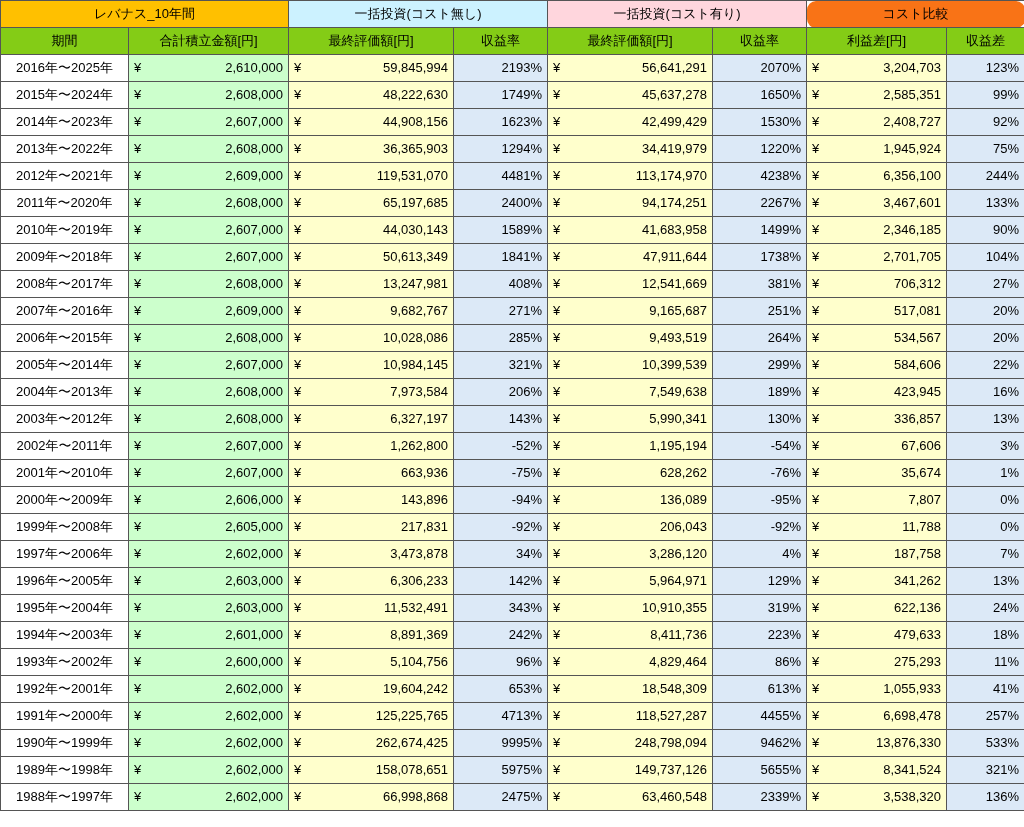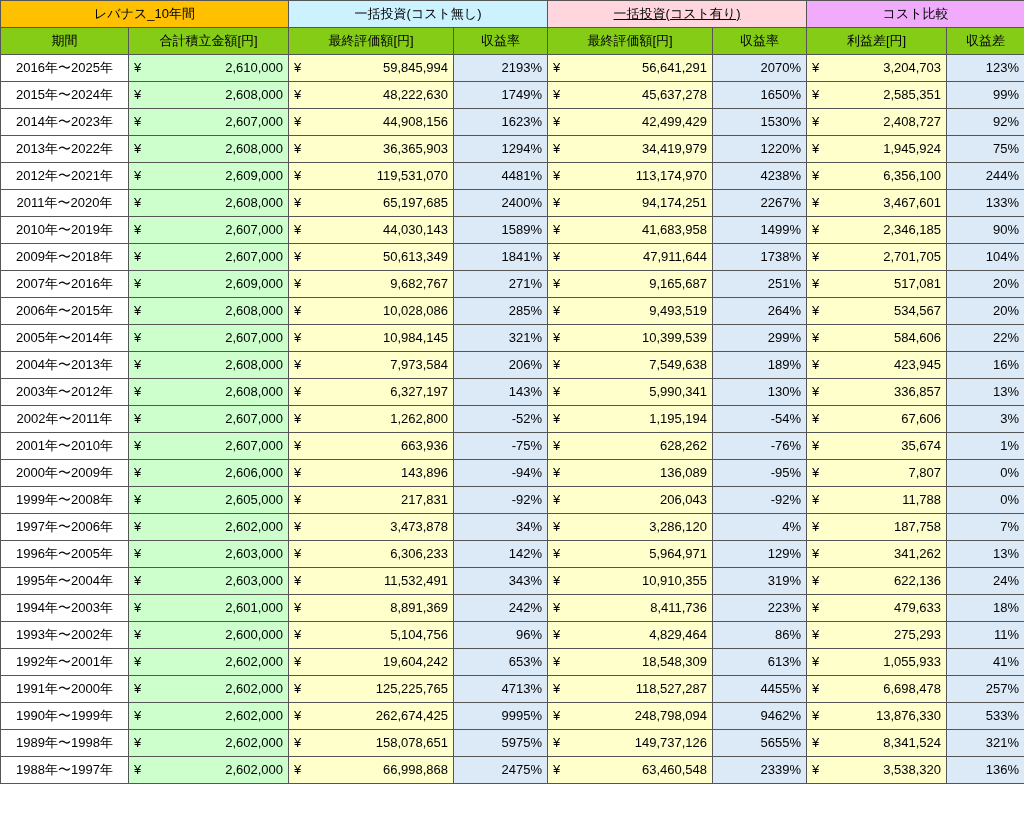--- a/index.html
+++ b/index.html
@@ -32,22 +32,22 @@
     overflow: hidden;
   }
   
   .grp {
     text-align: center;
     font-size: 14px;
     margin-top: 34px;
   }
   .grp-title { background: #ffc000; }
   .grp-nocost { background: #ccf2ff; }
-  .grp-cost { background: #ffd6dd; text-decoration: underline; }
-  .grp-diff { background: #f0abfc; }
+  .grp-cost { background: #ffd6dd; }
+  .grp-diff { background: #f97316; border-radius: 9px; }
 
   
   .colhead {
     text-align: center;
     background: #84cc16;
     font-size: 13px;
   }
 
   
   .c-period {
@@ -189,20 +189,30 @@
         <td class="c-period">2009年〜2018年</td>
         <td class="c-green money"><span class="yen">¥</span><span>2,607,000</span></td>
         <td class="c-yellow money"><span class="yen">¥</span><span>50,613,349</span></td>
         <td class="c-blue num">1841%</td>
         <td class="c-yellow money"><span class="yen">¥</span><span>47,911,644</span></td>
         <td class="c-blue num">1738%</td>
         <td class="c-yellow money"><span class="yen">¥</span><span>2,701,705</span></td>
         <td class="c-blue num">104%</td>
       </tr>
       <tr>
+        <td class="c-period">2008年〜2017年</td>
+        <td class="c-green money"><span class="yen">¥</span><span>2,608,000</span></td>
+        <td class="c-yellow money"><span class="yen">¥</span><span>13,247,981</span></td>
+        <td class="c-blue num">408%</td>
+        <td class="c-yellow money"><span class="yen">¥</span><span>12,541,669</span></td>
+        <td class="c-blue num">381%</td>
+        <td class="c-yellow money"><span class="yen">¥</span><span>706,312</span></td>
+        <td class="c-blue num">27%</td>
+      </tr>
+      <tr>
         <td class="c-period">2007年〜2016年</td>
         <td class="c-green money"><span class="yen">¥</span><span>2,609,000</span></td>
         <td class="c-yellow money"><span class="yen">¥</span><span>9,682,767</span></td>
         <td class="c-blue num">271%</td>
         <td class="c-yellow money"><span class="yen">¥</span><span>9,165,687</span></td>
         <td class="c-blue num">251%</td>
         <td class="c-yellow money"><span class="yen">¥</span><span>517,081</span></td>
         <td class="c-blue num">20%</td>
       </tr>
       <tr>

